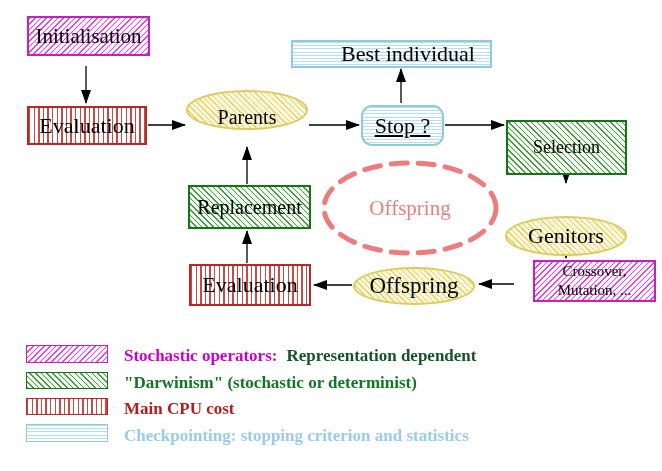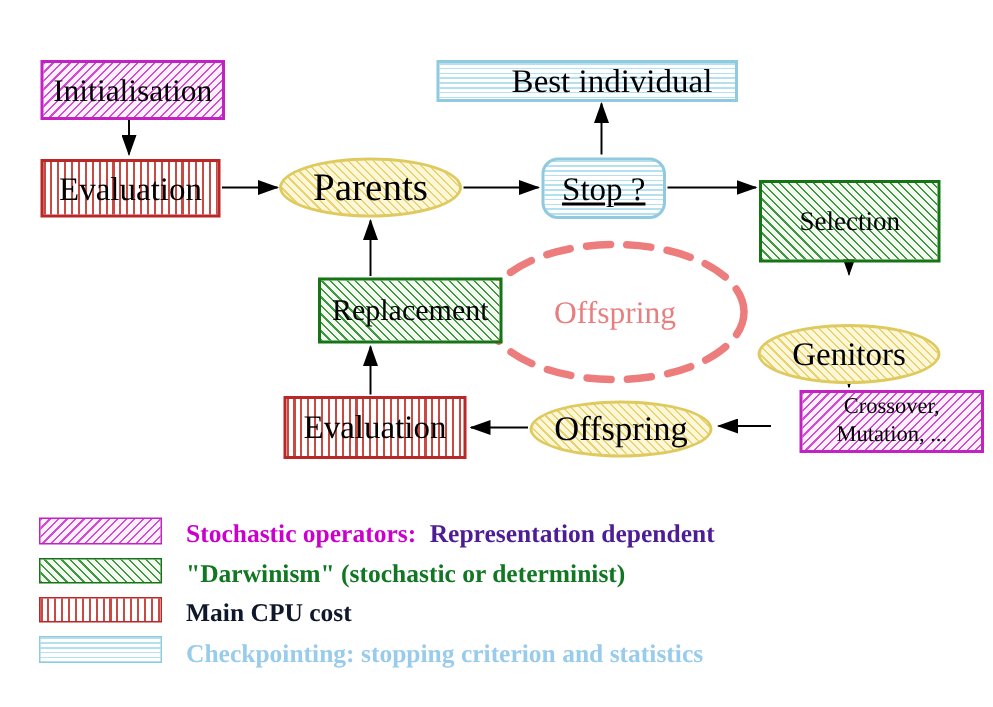--- a/index.html
+++ b/index.html
@@ -13,45 +13,45 @@
   }
   
   .h-magenta{background:repeating-linear-gradient(135deg,#d44ad4 0,#d44ad4 1px,#fcf0fc 1px,#fcf0fc 4px);border:2px solid #c222c2;}
   .h-green{background:repeating-linear-gradient(45deg,#3f9a3f 0,#3f9a3f 1px,#f4faf2 1px,#f4faf2 4px);border:2px solid #157515;}
   .h-yellow{background:repeating-linear-gradient(45deg,#e9d36e 0,#e9d36e 1px,#fcf7d8 1px,#fcf7d8 4px);border:2px solid #dfca60;}
   .v-red{background:repeating-linear-gradient(90deg,#c94a42 0,#c94a42 1.4px,#ffffff 1.4px,#ffffff 4.6px);border:2px solid #b92727;}
   .s-cyan{background:repeating-linear-gradient(180deg,#b5e0ef 0,#b5e0ef 1px,#ffffff 1px,#ffffff 3.2px);border:2px solid #90cade;}
   .ellipse{border-radius:50%;}
   .rounded{border-radius:11px;}
   
-  #n-init{left:27px;top:40px;width:123px;height:40px;font-size:21px;}
+  #n-init{left:27px;top:16px;width:123px;height:40px;font-size:21px;}
   #n-eval-top{left:27px;top:106px;width:120px;height:39px;font-size:22px;}
-  #n-parents{left:186px;top:105px;width:122px;height:40px;font-size:26px;}
+  #n-parents{left:186px;top:90px;width:122px;height:40px;font-size:20px;align-items:flex-end;}
   #n-best{left:291px;top:40px;width:201px;height:28px;font-size:22px;padding-left:33px;}
   #n-stop{left:361px;top:105px;width:83px;height:41px;font-size:22px;text-decoration:underline;}
   #n-selection{left:506px;top:104px;width:121px;height:55px;font-size:18px;margin-top:16px;}
   #n-genitors{left:505px;top:185px;width:122px;height:40px;font-size:22px;margin-top:31px;}
   #n-crossover{left:515px;top:260px;width:123px;height:42px;font-size:15px;flex-direction:column;line-height:1.25;margin-left:18px;}
   #n-offspring{left:353px;top:267px;width:122px;height:38px;font-size:23px;}
   #n-eval-bot{left:189px;top:264px;width:122px;height:42px;font-size:22px;}
-  #n-replacement{left:188px;top:185px;width:123px;height:44px;font-size:20px;margin-left:24px;}
+  #n-replacement{left:188px;top:185px;width:123px;height:44px;font-size:20px;}
   #n-generation{left:324px;top:196px;width:172px;height:24px;font-size:21px;color:#e87f7f;background:none;border:none;}
   
   #wires{position:absolute;left:0;top:0;pointer-events:none;}
   
   .swatch{position:absolute;width:82px;box-sizing:border-box;}
   #sw1{left:26px;top:345px;height:18px;border-width:1.5px;}
   #sw2{left:26px;top:372px;height:17px;border-width:1.5px;}
   #sw3{left:26px;top:398px;height:17px;border-width:1.5px;}
   #sw4{left:26px;top:424px;height:18px;border-width:1.5px;}
   .leg-text{position:absolute;left:124px;font-size:17px;font-weight:bold;white-space:nowrap;font-family:"Liberation Serif",serif;}
   #lt1{top:346px;color:#cc00cc;}
-  #lt1 .part2{color:#4c1d95;margin-left:9px;}
+  #lt1 .part2{color:#14532d;margin-left:9px;}
   #lt2{top:373px;color:#117722;}
-  #lt3{top:399px;color:#0f172a;}
+  #lt3{top:399px;color:#b91c1c;}
   #lt4{top:426px;color:#99cceb;}
 </style>
 </head>
 <body>
 
 <div id="canvas">
 
   <svg id="wires" width="662" height="471" viewBox="0 0 662 471">
     <defs>
       <marker id="ah" viewBox="0 0 14 10" refX="13" refY="5" markerWidth="14" markerHeight="10" markerUnits="userSpaceOnUse" orient="auto">

